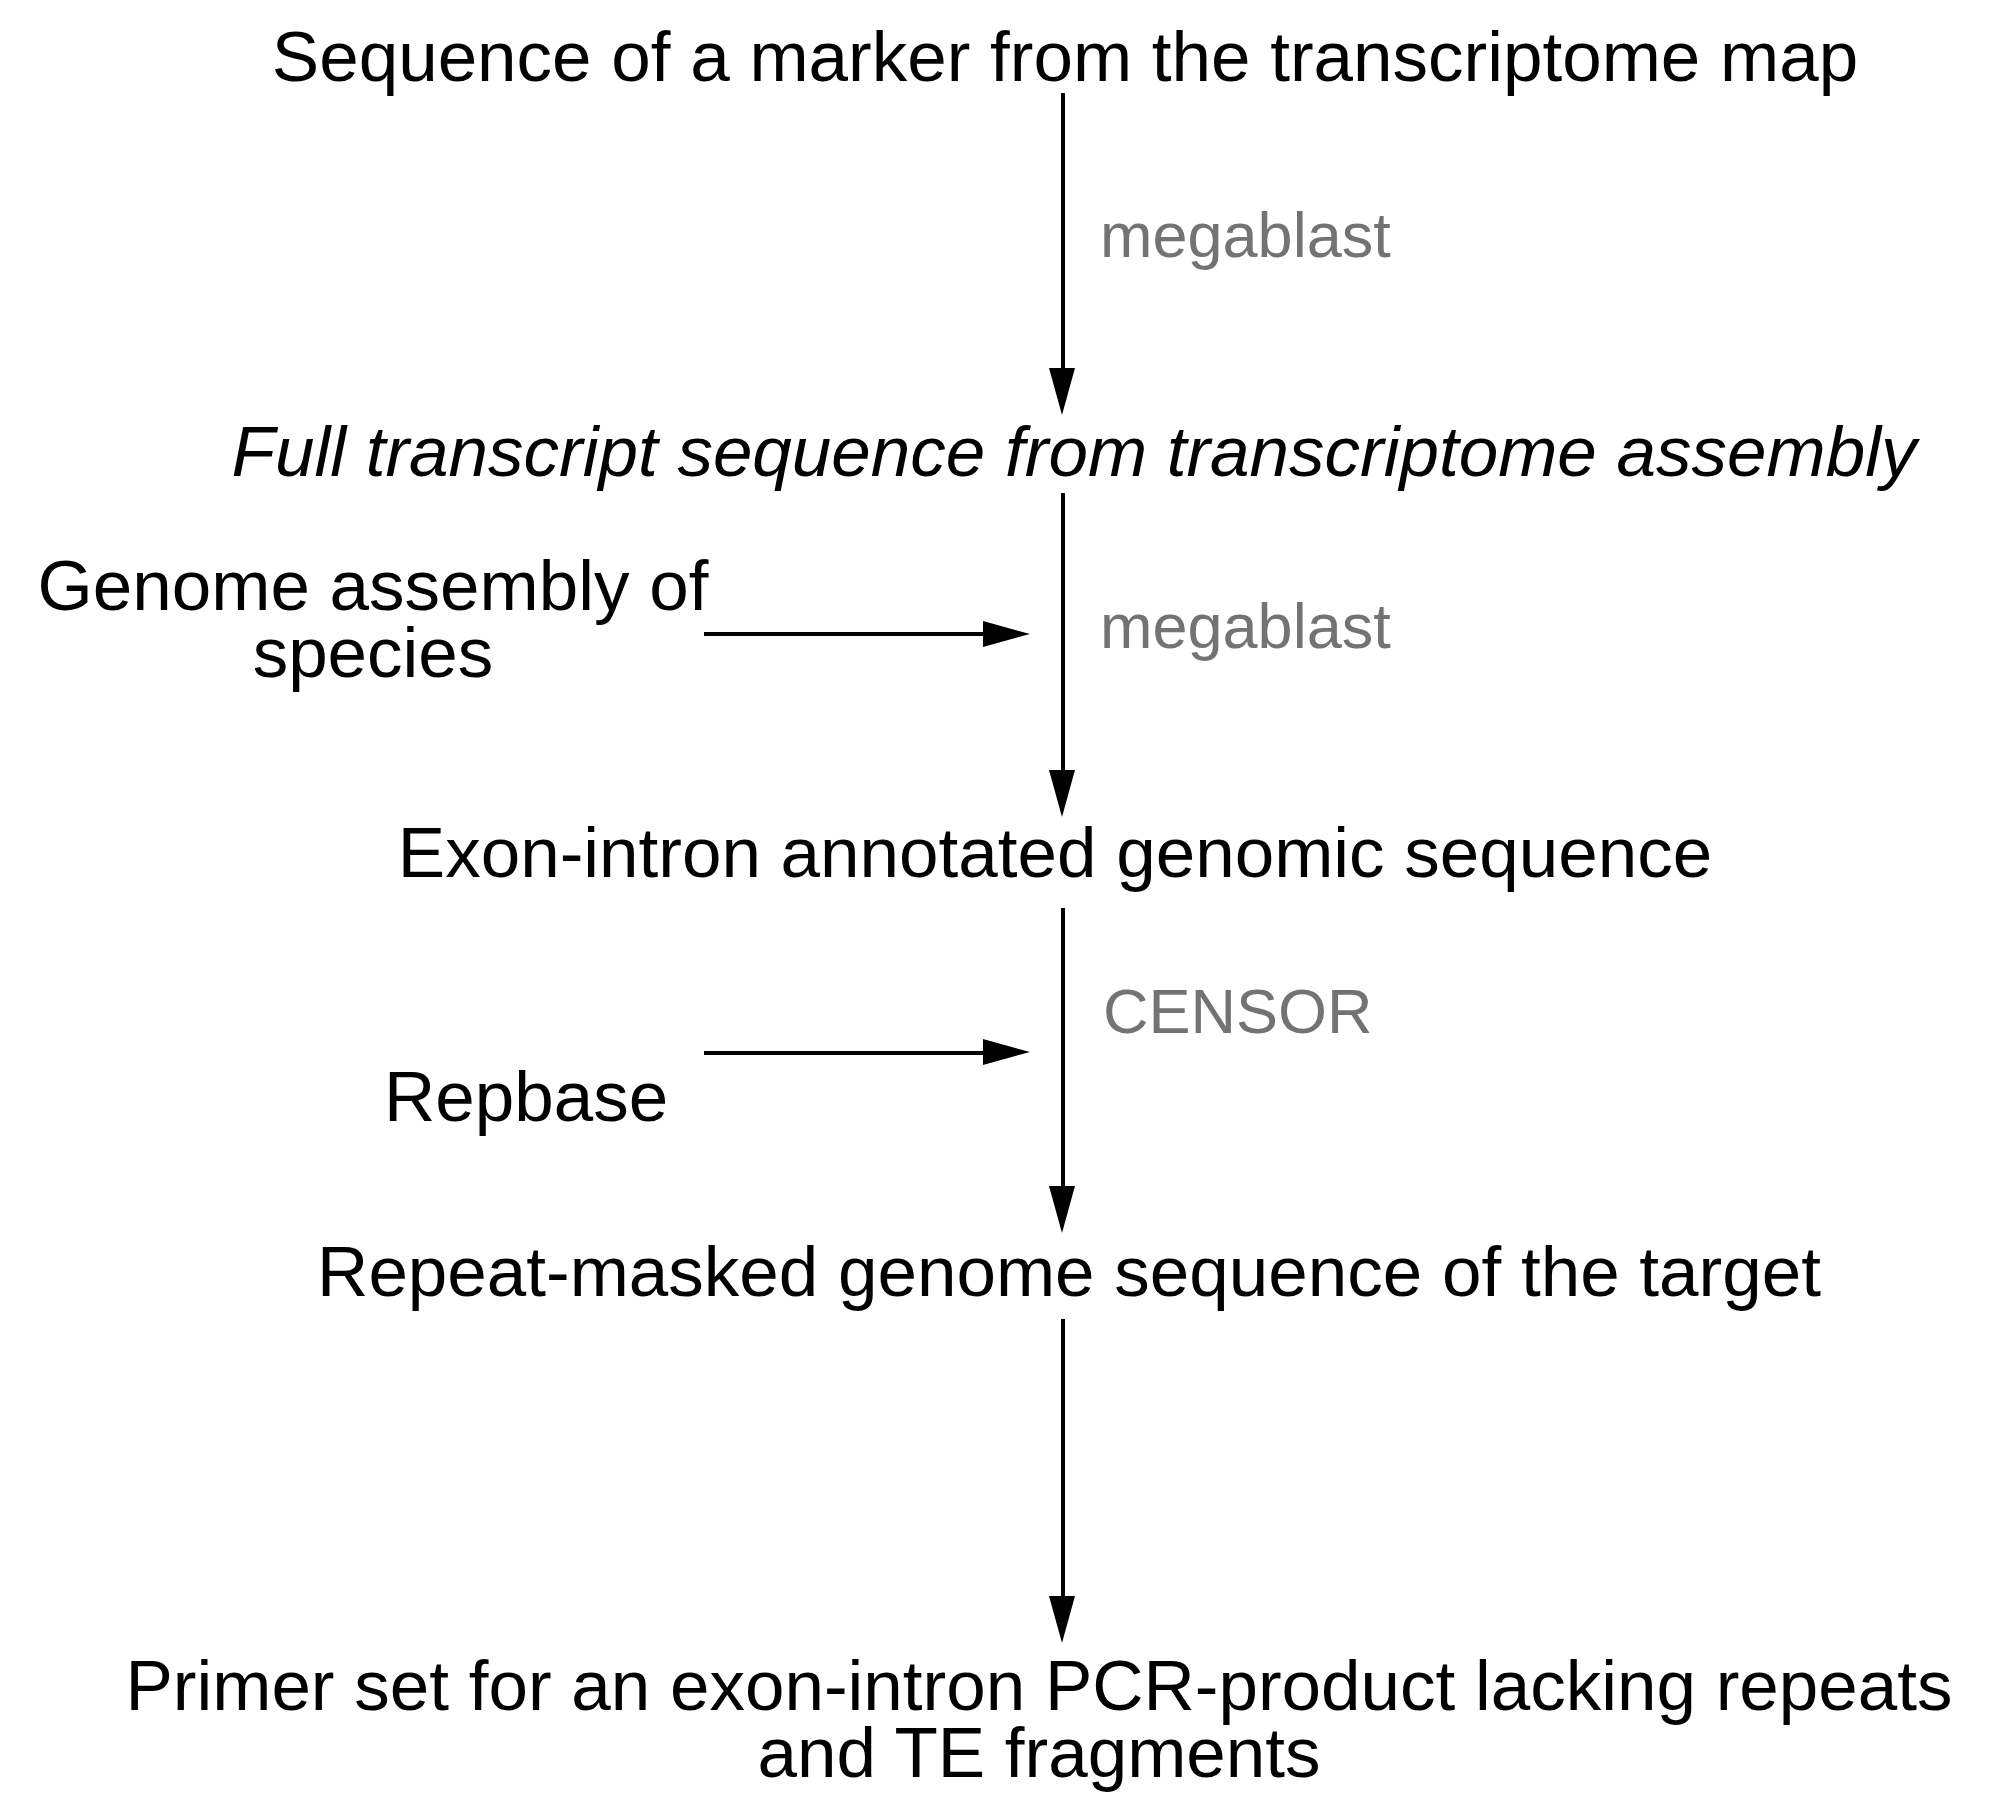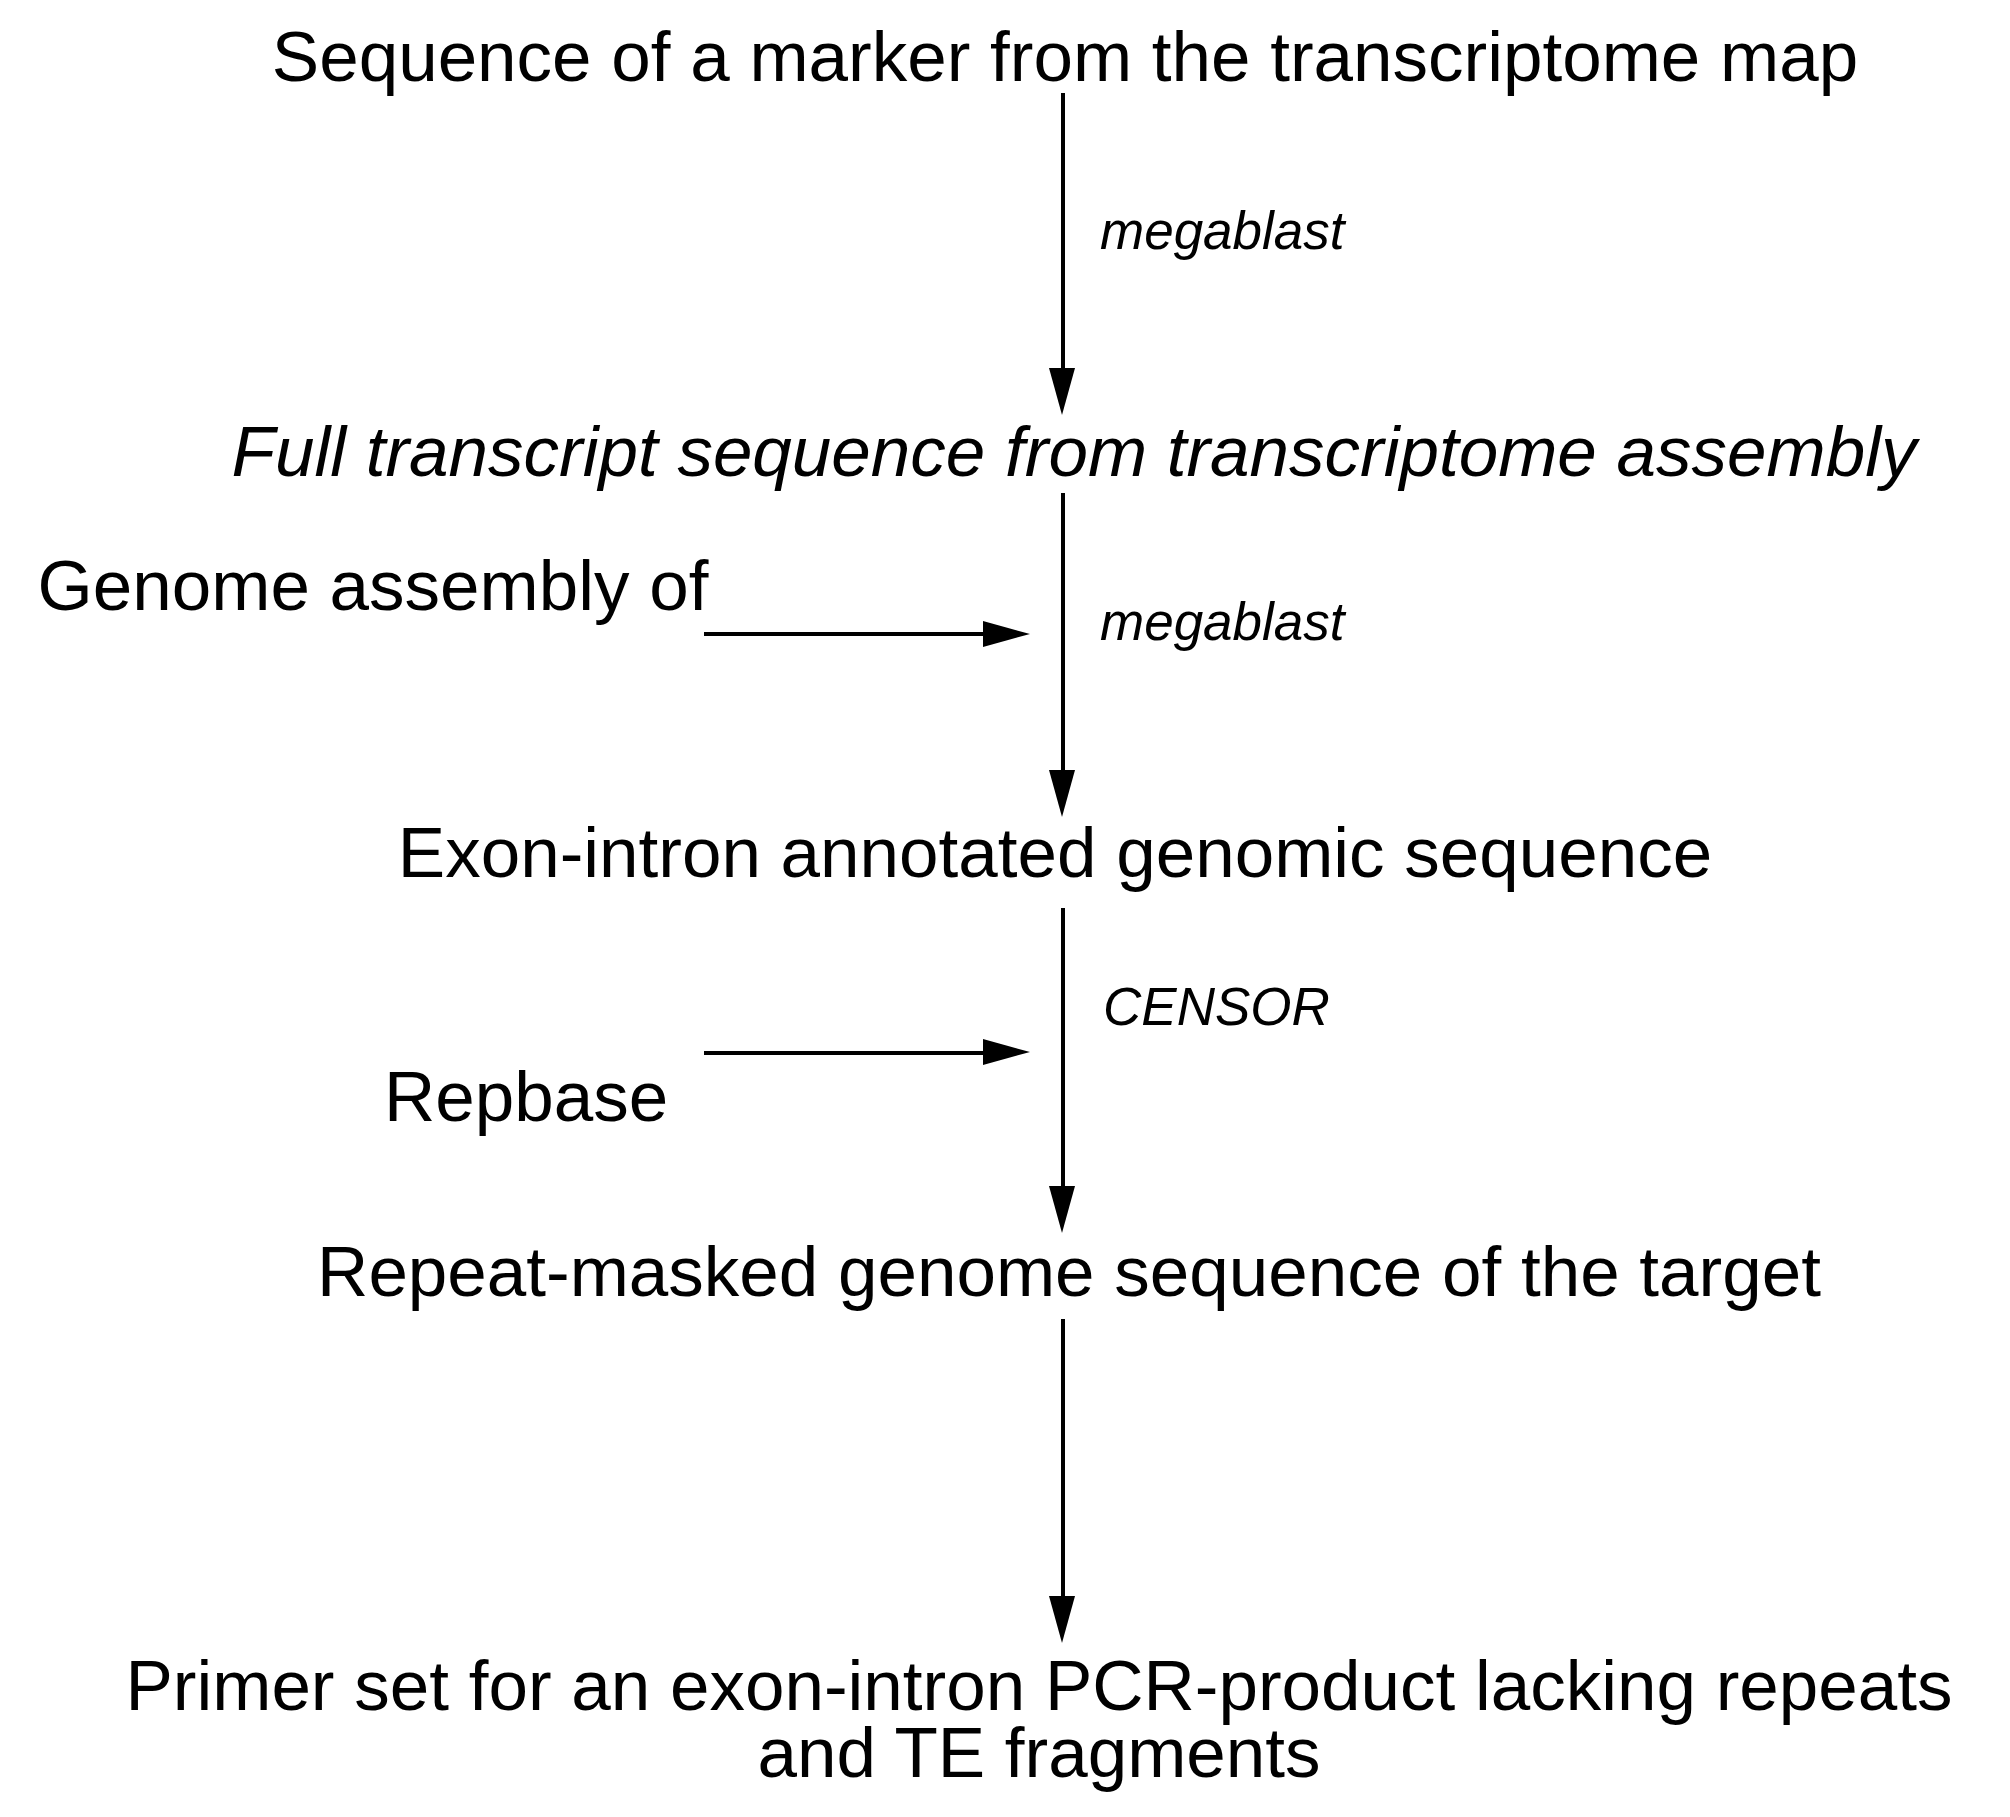--- a/index.html
+++ b/index.html
@@ -16,25 +16,24 @@
     position: absolute;
     font-size: 71px;
     line-height: 1;
     white-space: nowrap;
     color: #000000;
   }
   .centered { transform: translateX(-50%); text-align: center; }
   .two-line { line-height: 0.95; white-space: nowrap; }
   .tool-label {
     position: absolute;
-    font-size: 53px;
-    font-style: italic;
+    font-size: 63px;
     line-height: 1;
     white-space: nowrap;
-    color: #000000;
+    color: #737373;
   }
   .v-line {
     position: absolute;
     left: 1061px;
     width: 4.3px;
     background: #000000;
   }
   .h-line {
     position: absolute;
     height: 4.3px;
@@ -64,20 +63,21 @@
   <div class="node centered" style="left:1065px; top:20.6px;">Sequence of a marker from the transcriptome map</div>
 
   <div class="v-line" style="top:93px; height:275px;"></div>
   <div class="head-down" style="top:368px;"></div>
   <div class="tool-label" style="left:1100px; top:204px;">megablast</div>
 
   <div class="node centered" style="left:1074px; top:416px;font-style:italic;">Full transcript sequence from transcriptome assembly</div>
 
   <div class="node centered two-line" style="left:373px; top:552px;text-align:center;">
     <div>Genome assembly of</div>
+    <div>species</div>
   </div>
 
   <div class="h-line" style="left:704px; top:632px; width:280px;"></div>
   <div class="head-right" style="left:983px; top:621px;"></div>
 
   <div class="v-line" style="top:493px; height:277px;"></div>
   <div class="head-down" style="top:770px;"></div>
   <div class="tool-label" style="left:1100px; top:595px;">megablast</div>
 
   <div class="node centered" style="left:1055px; top:817px;">Exon-intron annotated genomic sequence</div>

